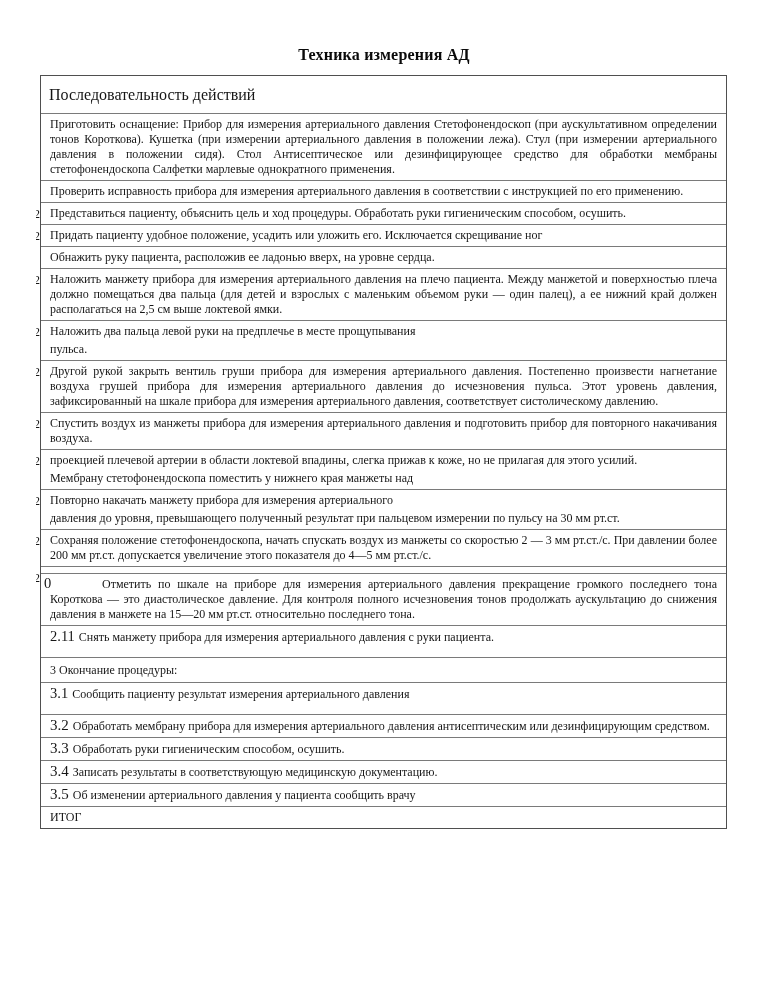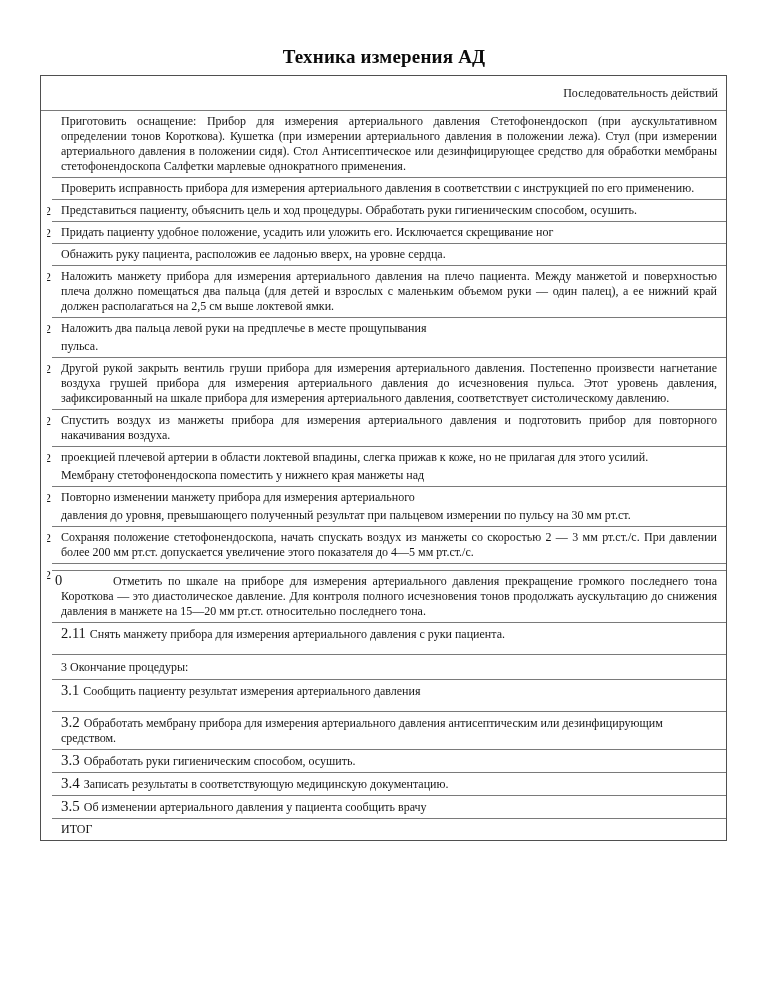--- a/index.html
+++ b/index.html
@@ -2,33 +2,33 @@
 <html><head>
 <meta charset="utf-8">
 <style>
   html,body{margin:0;padding:0;}
   .page{
     position:relative;width:768px;height:994px;background:#ffffff;overflow:hidden;
     font-family:"Liberation Serif", serif;color:#161616;
   }
   .doc-title{
     position:absolute;top:46px;left:0;width:100%;text-align:center;
-    font-size:19px;font-weight:bold;letter-spacing:.2px;color:#0a0a0a;
+    font-size:16px;font-weight:bold;letter-spacing:.2px;color:#0a0a0a;
   }
   .tbl{
     position:absolute;left:40px;top:75px;width:687px;
     border:1px solid #4f4f4f;background:#fff;box-sizing:border-box;
   }
   .hdr{
-    padding:10px 8px 9px;text-align:right;font-size:12px;
+    padding:10px 8px 9px;text-align:left;font-size:16px;
     border-bottom:1px solid #7a7a7a;
   }
   .row{
     position:relative;border-bottom:1px solid #7a7a7a;
-    padding:3px 9px;font-size:12px;line-height:15px;box-sizing:border-box;margin-left:11px;
+    padding:3px 9px;font-size:12px;line-height:15px;box-sizing:border-box;
   }
   .row:last-child{border-bottom:none;}
   .row p{margin:0;}
   .row p + p{margin-top:3px;}
   .justify{text-align:justify;}
   .row.center{text-align:left;padding-top:5px;padding-bottom:4px;}
   .sliver{
     position:absolute;left:-5px;top:4px;display:block;width:4px;height:13px;
     overflow:hidden;direction:rtl;font-size:12px;color:#161616;
   }
@@ -78,21 +78,21 @@
         <span class="sliver">2</span>
         <p class="justify">Спустить воздух из манжеты прибора для измерения артериального давления и подготовить прибор для повторного накачивания воздуха.</p>
       </div>
       <div class="row">
         <span class="sliver">2</span>
         <p>проекцией плечевой артерии в области локтевой впадины, слегка прижав к коже, но не прилагая для этого усилий.</p>
         <p>Мембрану стетофонендоскопа поместить у нижнего края манжеты над</p>
       </div>
       <div class="row">
         <span class="sliver">2</span>
-        <p>Повторно изменении манжету прибора для измерения артериального</p>
+        <p>Повторно накачать манжету прибора для измерения артериального</p>
         <p>давления до уровня, превышающего полученный результат при пальцевом измерении по пульсу на 30 мм рт.ст.</p>
       </div>
       <div class="row">
         <span class="sliver">2</span>
         <p class="justify">Сохраняя положение стетофонендоскопа, начать спускать воздух из манжеты со скоростью 2 — 3 мм рт.ст./с. При давлении более 200 мм рт.ст. допускается увеличение этого показателя до 4—5 мм рт.ст./с.</p>
       </div>
       <div class="row">
         <span class="sliver">2</span>
       </div>
       <div class="row">

